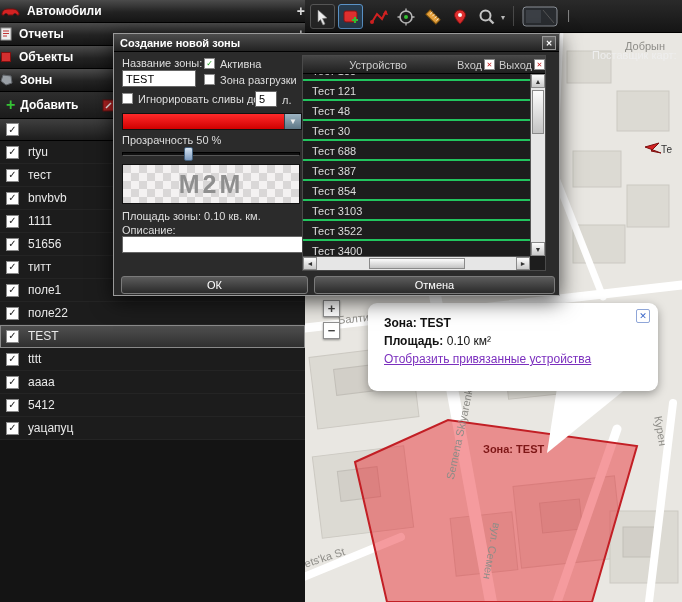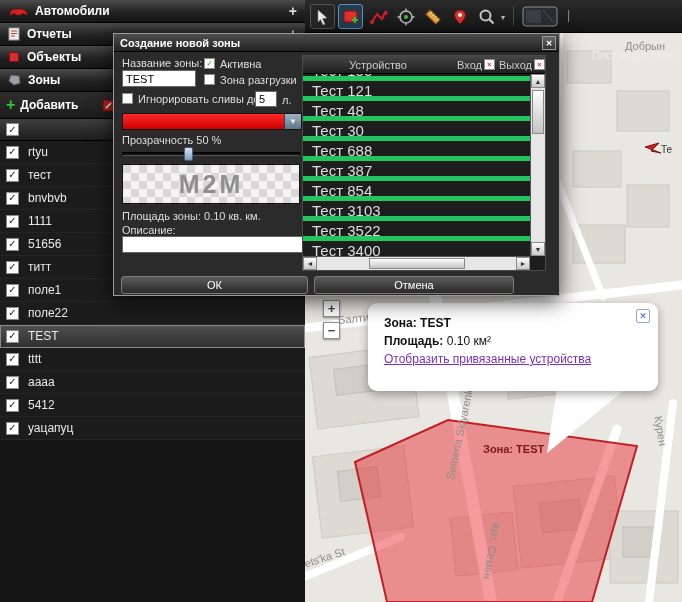--- a/index.html
+++ b/index.html
@@ -8,21 +8,21 @@
     position:relative; width:682px; height:602px; overflow:hidden;
     background:#101010; font-family:"Liberation Sans", sans-serif;
     -webkit-font-smoothing:antialiased;
   }
   
   .sidebar { position:absolute; left:0; top:0; width:305px; height:602px; background:#161616; z-index:5; }
   .acc {
     position:absolute; left:0; width:305px; height:23px;
     background:linear-gradient(#4b4b4b,#232323 55%,#161616);
     border-bottom:1px solid #000;
-    display:flex; align-items:center; gap:7px; padding:0 8px;
+    display:flex; align-items:center; gap:7px; padding:0 0;
     color:#fff; font-weight:bold; font-size:12px;
   }
   .acc .plus { margin-left:auto; color:#ddd; font-weight:bold; font-size:14px; line-height:1; cursor:pointer; }
   .side-toolbar {
     position:absolute; left:0; top:92px; width:305px; height:27px;
     background:linear-gradient(#2e2e2e,#1b1b1b); border-bottom:1px solid #000;
     display:flex; align-items:center; gap:5px; padding:0 6px;
     color:#fff; font-weight:bold; font-size:12px;
   }
   .green-plus { color:#35c435; font-size:16px; font-weight:bold; line-height:1; }
@@ -118,21 +118,21 @@
     position:absolute; height:18px; background:linear-gradient(#5c5c5c,#2a2a2a); border:1px solid #7a7a7a;
     border-radius:3px; color:#fff; font-size:11px; display:flex; align-items:center; justify-content:center; cursor:pointer;
   }
   
   .dev-table { position:absolute; left:188px; top:21px; width:244px; height:216px; border:1px solid #4a4a4a; background:#1d1d1d; }
   .dev-head { position:absolute; left:0; top:0; right:0; height:18px; background:linear-gradient(#464646,#1f1f1f); border-bottom:1px solid #000; display:flex; align-items:center; color:#ccc; font-size:11px; }
   .dev-head .c-name { flex:1; text-align:center; }
   .dev-head .c-io { width:46px; display:flex; align-items:center; justify-content:center; gap:2px; }
   .dev-viewport { position:absolute; left:0; top:18px; right:15px; bottom:14px; overflow:hidden; }
   .dev-rows { margin-top:-13px; }
-  .drow { height:20px; line-height:20px; padding-left:9px; color:#ddd; font-size:15px; border-bottom:5px solid #22c55e; background:#1d1d1d; cursor:default; }
+  .drow { height:20px; line-height:20px; padding-left:9px; color:#ddd; font-size:11px; border-bottom:2px solid #22c55e; background:#1d1d1d; cursor:default; }
   .vscroll { position:absolute; right:0; top:18px; bottom:14px; width:15px; background:#e6e6e6; border-left:1px solid #555; }
   .hscroll { position:absolute; left:0; right:15px; bottom:0; height:14px; background:#e6e6e6; border-top:1px solid #555; }
   .sc-btn { position:absolute; background:linear-gradient(#fdfdfd,#c9c9c9); border:1px solid #8a8a8a; color:#333; font-size:7px; display:flex; align-items:center; justify-content:center; cursor:pointer; }
   .sc-thumb { position:absolute; background:linear-gradient(#fdfdfd,#c4c4c4); border:1px solid #8a8a8a; cursor:grab; }
 </style>
 </head>
 <body>
 
 <div id="screen">
 
@@ -489,16 +489,16 @@
         <div class="sc-btn" style="left:0; bottom:0; width:14px; height:14px;">▼</div>
       </div>
       <div class="hscroll">
         <div class="sc-btn" style="left:0; top:0; width:14px; height:13px;">◄</div>
         <div class="sc-thumb" style="left:66px; top:1px; width:96px; height:11px;"></div>
         <div class="sc-btn" style="right:0; top:0; width:14px; height:13px;">►</div>
       </div>
     </div>
 
     <div class="dlg-btn" style="left:7px; top:242px; width:187px;">ОК</div>
-    <div class="dlg-btn" style="left:200px; top:242px; width:200px;">Отмена</div>
+    <div class="dlg-btn" style="left:200px; top:242px; width:241px;">Отмена</div>
   </div>
 
 </div>
 
 </body></html>

